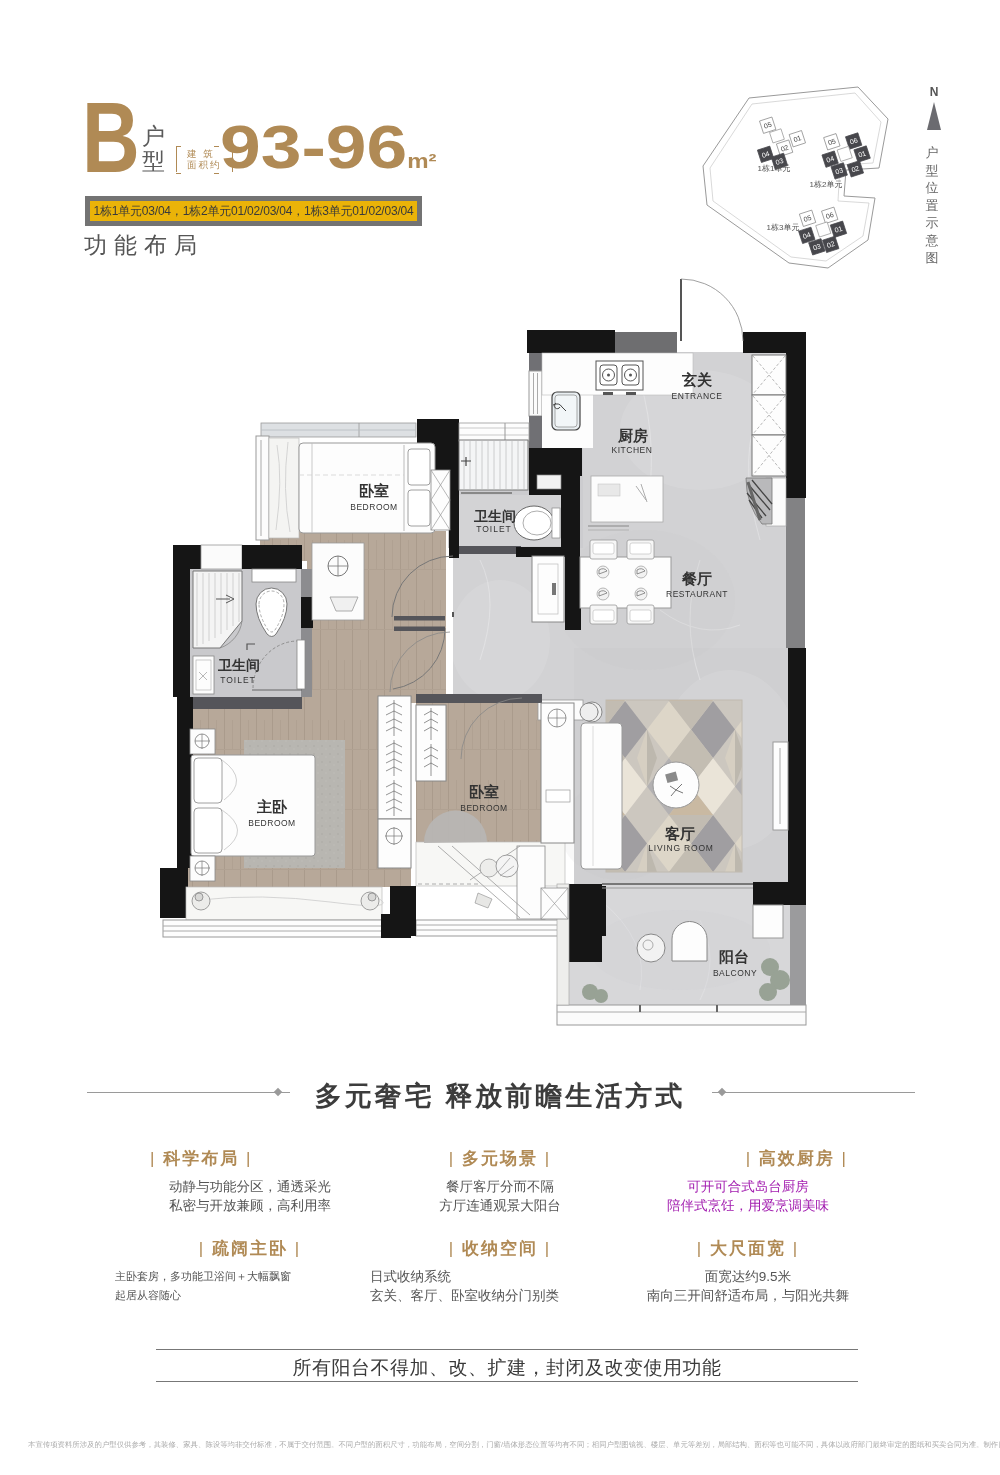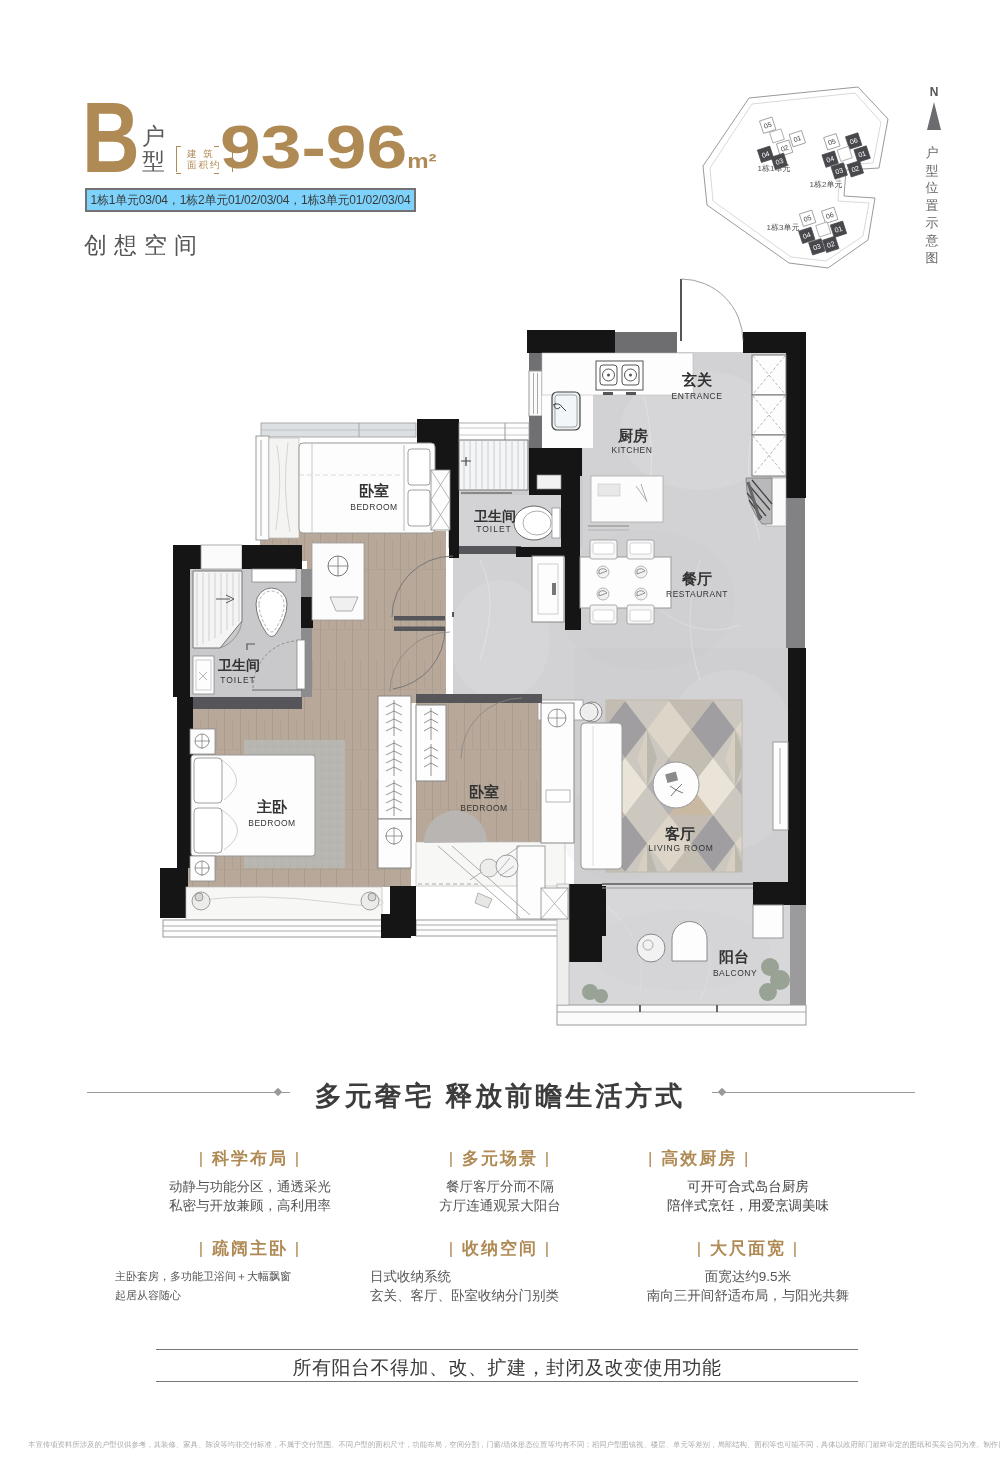--- a/index.html
+++ b/index.html
@@ -15,23 +15,23 @@
 <div class="abs" style="left:142px;top:124px;font-size:23px;color:#5a5a5a;line-height:25px;letter-spacing:1px">户<br>型</div>
 
 <div class="abs gold" style="left:176px;top:146px;font-size:9.5px;line-height:11px;border-left:1px solid #b08a55;border-right:1px solid #b08a55;padding:2px 10px;letter-spacing:2px">建 筑<br>面积约</div>
 <div class="abs" style="left:176px;top:146px;width:5px;height:1px;background:#b08a55"></div>
 <div class="abs" style="left:176px;top:173px;width:5px;height:1px;background:#b08a55"></div>
 <div class="abs" style="left:214px;top:146px;width:5px;height:1px;background:#b08a55"></div>
 <div class="abs" style="left:214px;top:173px;width:5px;height:1px;background:#b08a55"></div>
 
 <div class="abs gold" style="left:220px;top:112px;font-size:61px;font-weight:bold;letter-spacing:0;transform:scale(1.2,1);transform-origin:left top;white-space:nowrap">93-96<span style="font-size:20px">m²</span></div>
 
-<div class="abs" style="left:85px;top:188px;width:327px;height:20px;border:2px solid #737373;background:#7dd3fc;font-size:12px;color:#3a3a3a;text-align:center;line-height:20px;white-space:nowrap;letter-spacing:-0.2px">1栋1单元03/04，1栋2单元01/02/03/04，1栋3单元01/02/03/04</div>
-
-<div class="abs" style="left:84px;top:230px;font-size:23px;color:#555;letter-spacing:7px">创想空间</div>
+<div class="abs" style="left:85px;top:196px;width:327px;height:20px;border:5px solid #737373;background:#eab308;font-size:12px;color:#3a3a3a;text-align:center;line-height:20px;white-space:nowrap;letter-spacing:-0.2px">1栋1单元03/04，1栋2单元01/02/03/04，1栋3单元01/02/03/04</div>
+
+<div class="abs" style="left:84px;top:230px;font-size:23px;color:#555;letter-spacing:7px">功能布局</div>
 
 <svg class="abs" style="left:680px;top:75px" width="270" height="210" viewBox="680 75 270 210">
 
   <g fill="none" stroke="#9a9a9a" stroke-width="1">
     <path d="M749,98 L858,87 L888,119 L879,168 L846,170 L844,196 L875,198 L868,240 L828,268 L789,263 L707,205 L703,166 Z"></path>
     <path d="M752,104 L855,93 L881,122 L873,163 L840,165 L838,201 L869,203 L863,236 L826,261 L791,257 L713,201 L710,168 Z" stroke="#c9c9c9" stroke-width="0.7"></path>
   </g>
 
   <g font-size="7" text-anchor="middle" stroke-width="0.7">
     <g transform="rotate(-18 785 138)">
@@ -537,28 +537,28 @@
 </svg>
 
 <div class="abs" style="left:87px;top:1092px;width:203px;height:1px;background:#9a9a9a"></div>
 <div class="abs" style="left:275px;top:1089px;width:6px;height:6px;background:#9a9a9a;transform:rotate(45deg)"></div>
 
 <div class="abs" style="left:712px;top:1092px;width:203px;height:1px;background:#9a9a9a"></div>
 <div class="abs" style="left:719px;top:1089px;width:6px;height:6px;background:#9a9a9a;transform:rotate(45deg)"></div>
 
 <div class="abs" style="left:500px;top:1078px;transform:translateX(-50%);white-space:nowrap;text-align:right;font-size:27px;font-weight:bold;color:#3c3c3c;letter-spacing:3px">多元奢宅&nbsp;释放前瞻生活方式</div>
 
-<div class="abs gold" style="left:150px;top:1147px;width:200px;text-align:center;font-size:17px;font-weight:bold;letter-spacing:2px"><span style="font-weight:normal">|</span> 科学布局 <span style="font-weight:normal">|</span></div>
+<div class="abs gold" style="left:150px;top:1147px;width:200px;text-align:left;font-size:17px;font-weight:bold;letter-spacing:2px"><span style="font-weight:normal">|</span> 科学布局 <span style="font-weight:normal">|</span></div>
 <div class="abs" style="left:130px;top:1177px;width:240px;text-align:center;font-size:13.5px;color:#555;line-height:19px">动静与功能分区，通透采光<br>私密与开放兼顾，高利用率</div>
 
 <div class="abs gold" style="left:400px;top:1147px;width:200px;text-align:center;font-size:17px;font-weight:bold;letter-spacing:2px"><span style="font-weight:normal">|</span> 多元场景 <span style="font-weight:normal">|</span></div>
 <div class="abs" style="left:380px;top:1177px;width:240px;text-align:center;font-size:13.5px;color:#555;line-height:19px">餐厅客厅分而不隔<br>方厅连通观景大阳台</div>
 
-<div class="abs gold" style="left:648px;top:1147px;width:200px;text-align:left;font-size:17px;font-weight:bold;letter-spacing:2px"><span style="font-weight:normal">|</span> 高效厨房 <span style="font-weight:normal">|</span></div>
-<div class="abs" style="left:628px;top:1177px;width:240px;text-align:center;font-size:13.5px;color:#404040;line-height:19px">可开可合式岛台厨房<br>陪伴式烹饪，用爱烹调美味</div>
+<div class="abs gold" style="left:648px;top:1147px;width:200px;text-align:right;font-size:17px;font-weight:bold;letter-spacing:2px"><span style="font-weight:normal">|</span> 高效厨房 <span style="font-weight:normal">|</span></div>
+<div class="abs" style="left:628px;top:1177px;width:240px;text-align:center;font-size:13.5px;color:#a21caf;line-height:19px">可开可合式岛台厨房<br>陪伴式烹饪，用爱烹调美味</div>
 
 <div class="abs gold" style="left:150px;top:1237px;width:200px;text-align:center;font-size:17px;font-weight:bold;letter-spacing:2px"><span style="font-weight:normal">|</span> 疏阔主卧 <span style="font-weight:normal">|</span></div>
 <div class="abs" style="left:115px;top:1267px;width:270px;text-align:left;font-size:11px;color:#555;line-height:19px">主卧套房，多功能卫浴间＋大幅飘窗<br>起居从容随心</div>
 
 <div class="abs gold" style="left:400px;top:1237px;width:200px;text-align:center;font-size:17px;font-weight:bold;letter-spacing:2px"><span style="font-weight:normal">|</span> 收纳空间 <span style="font-weight:normal">|</span></div>
 <div class="abs" style="left:370px;top:1267px;width:260px;text-align:left;font-size:13.5px;color:#555;line-height:19px">日式收纳系统<br>玄关、客厅、卧室收纳分门别类</div>
 
 <div class="abs gold" style="left:648px;top:1237px;width:200px;text-align:center;font-size:17px;font-weight:bold;letter-spacing:2px"><span style="font-weight:normal">|</span> 大尺面宽 <span style="font-weight:normal">|</span></div>
 <div class="abs" style="left:613px;top:1267px;width:270px;text-align:center;font-size:13.5px;color:#555;line-height:19px">面宽达约9.5米<br>南向三开间舒适布局，与阳光共舞</div>
 

